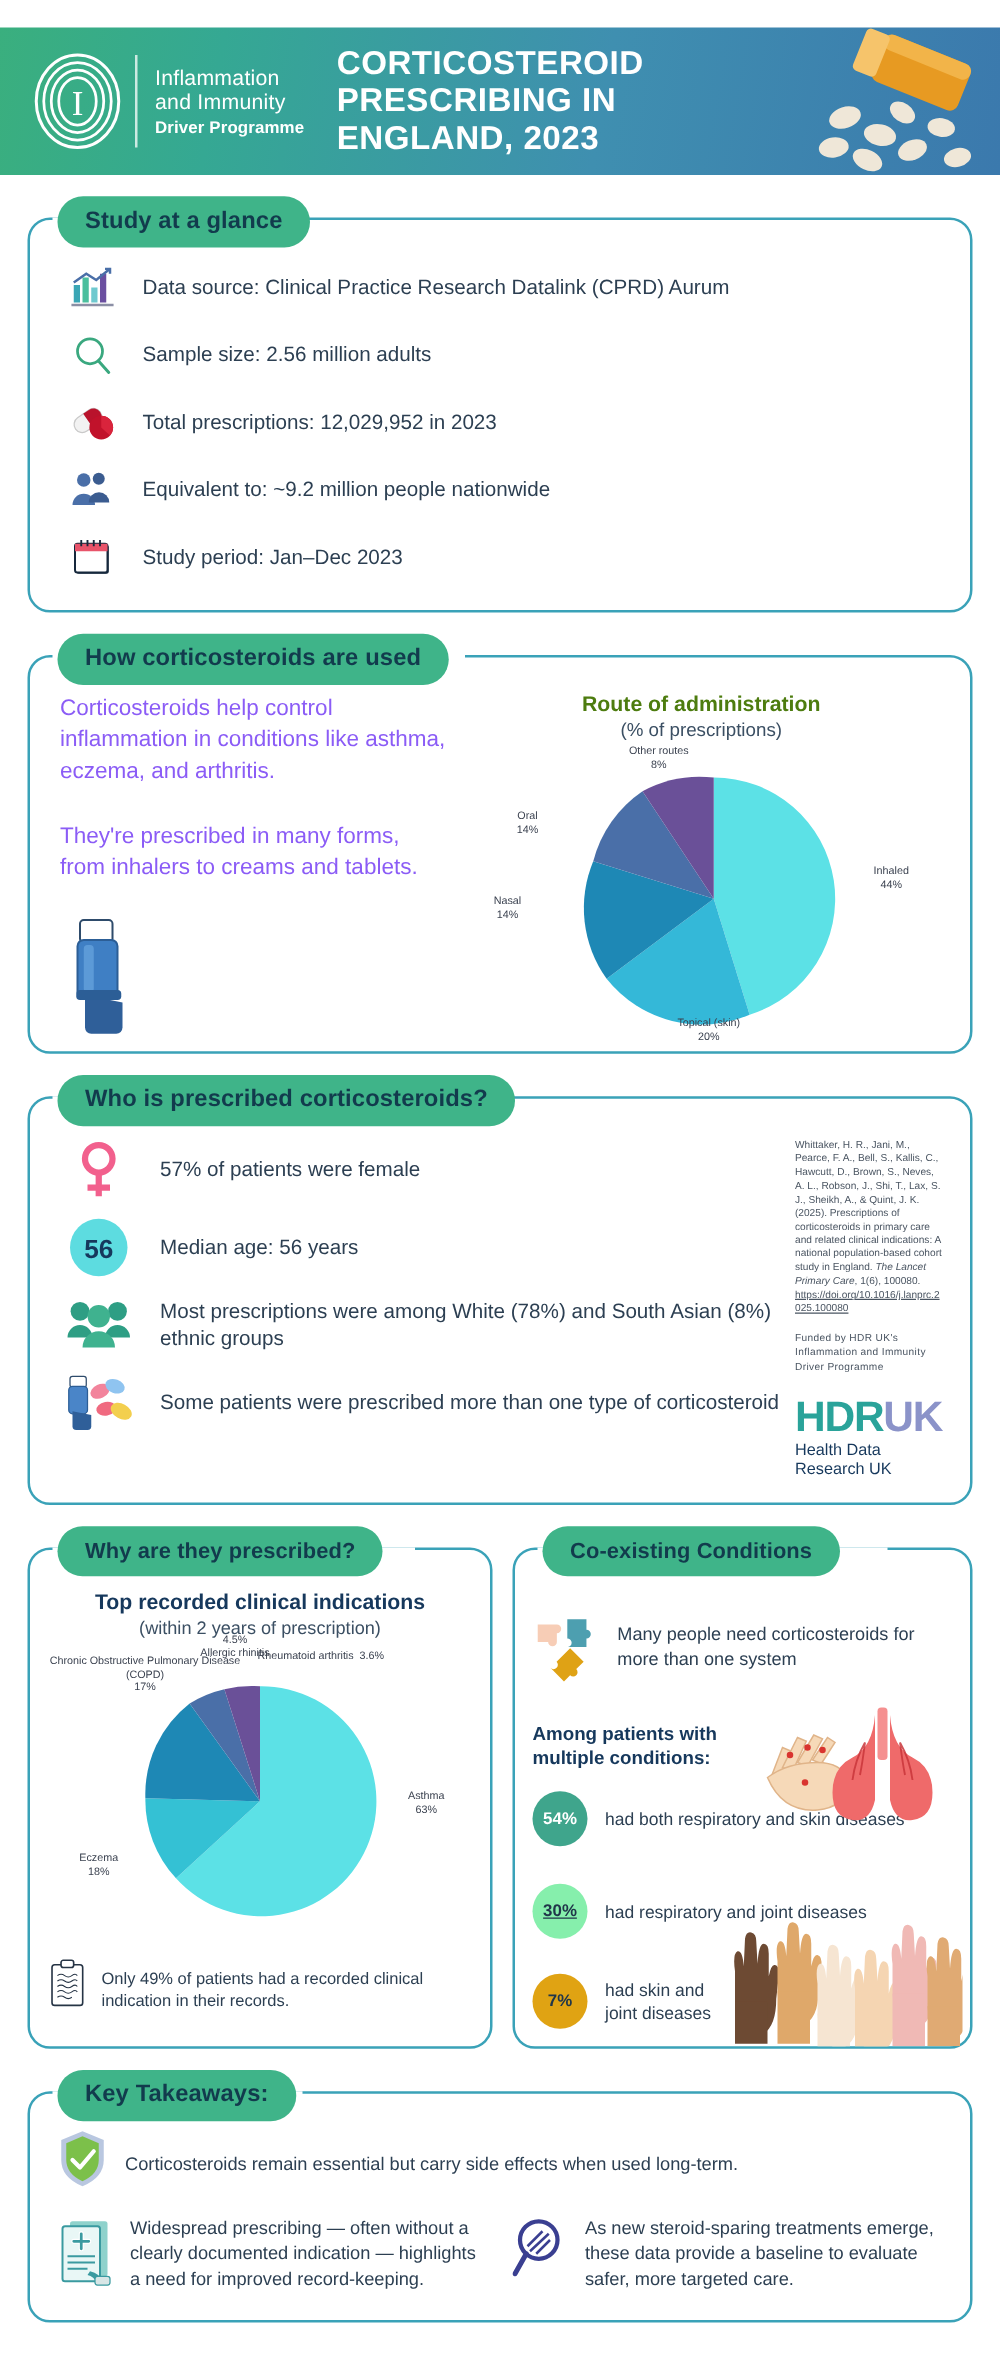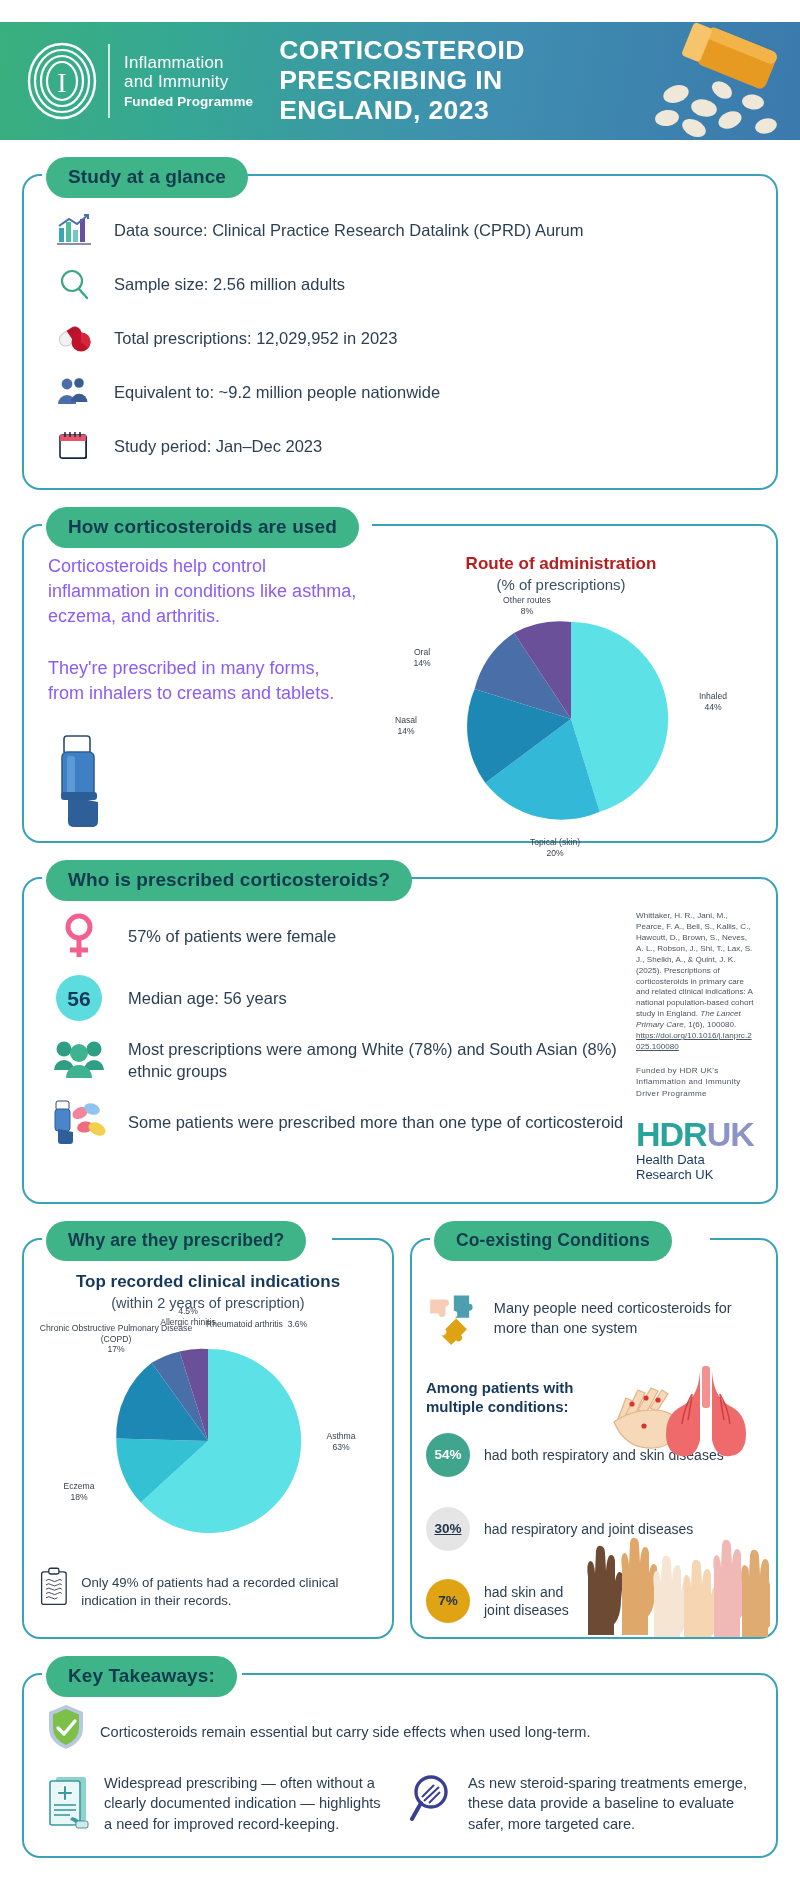--- a/index.html
+++ b/index.html
@@ -59,21 +59,21 @@
   .glance-ico { width: 44px; height: 40px; flex:none; display:flex; align-items:center; justify-content:center;}
   .glance-txt { font-size: 16.5px; color:#2c3f52; }
 
   
   .two-col { display:flex; gap: 6px; }
   .col-left { width: 330px; padding-left: 4px; }
   .col-right { flex:1; }
   .body-txt { font-size: 18px; line-height: 1.4; color:#8b5cf6; }
   .body-txt + .body-txt { margin-top: 26px; }
   .inhaler-row { display:flex; gap:10px; margin-top: 26px; align-items:flex-start;}
-  .chart-title { text-align:center; font-size: 17px; font-weight: 800; color:#b91c1c; }
+  .chart-title { text-align:center; font-size: 17px; font-weight: 800; color:#4d7c0f; }
   .chart-sub { text-align:center; font-size: 15px; color:#3b4f63; margin-top: 2px;}
   .pie-wrap { position: relative; margin-top: 6px; }
   .pie-label { position:absolute; font-size: 8.6px; color:#3b4250; text-align:center; line-height:1.25; }
 
   
   .who-flex { display:flex; gap: 10px; }
   .who-main { flex: 1 1 auto; }
   .who-row { display:flex; align-items:center; gap: 22px; margin: 4px 0 12px 8px; }
   .who-ico { width: 54px; height: 50px; flex:none; display:flex; align-items:center; justify-content:center;}
   .who-txt { font-size: 16.5px; line-height:1.35; color:#2c3f52; }
@@ -123,21 +123,21 @@
         <ellipse cx="36" cy="40" rx="33" ry="37" fill="none" stroke="#fff" stroke-width="2.4"></ellipse>
         <ellipse cx="36" cy="40" rx="27" ry="31" fill="none" stroke="#fff" stroke-width="2.2"></ellipse>
         <ellipse cx="36" cy="40" rx="21" ry="25" fill="none" stroke="#fff" stroke-width="2.2"></ellipse>
         <ellipse cx="36" cy="40" rx="15" ry="19" fill="none" stroke="#fff" stroke-width="2.2"></ellipse>
         <text x="36" y="51" text-anchor="middle" font-family="Liberation Serif, serif" font-size="28" fill="#fff">I</text>
       </svg>
       <div class="logo-divider"></div>
       <div class="logo-text">
         <div class="l1">Inflammation</div>
         <div class="l2">and Immunity</div>
-        <div class="l3">Funded Programme</div>
+        <div class="l3">Driver Programme</div>
       </div>
     </div>
     <div class="header-title">
       <div>CORTICOSTEROID</div>
       <div>PRESCRIBING IN</div>
       <div>ENGLAND, 2023</div>
     </div>
     <svg class="pillbottle" viewBox="0 0 230 118">
       <g transform="rotate(22 150 38)">
         <rect x="128" y="10" width="74" height="40" rx="7" fill="#e79a22"></rect>
@@ -262,21 +262,21 @@
 
             <path d="M205 120 L119.3 184.0 A97 97 0 0 1 108.6 90.0 Z" fill="#1e88b5"></path>
 
             <path d="M205 120 L108.6 90.0 A97 97 0 0 1 148.0 33.9 Z" fill="#4a6fa8"></path>
 
             <path d="M205 120 L148.0 33.9 A97 97 0 0 1 205 23 Z" fill="#6a5098"></path>
           </svg>
           <div class="pie-label" style="left:116px; top:-4px; width:90px;">Other routes<br>8%</div>
           <div class="pie-label" style="left:26px; top:48px; width:60px;">Oral<br>14%</div>
           <div class="pie-label" style="left:10px; top:116px; width:60px;">Nasal<br>14%</div>
-          <div class="pie-label" style="left:124px; top:214px; width:130px;margin-top:24px;">Topical (skin)<br>20%</div>
+          <div class="pie-label" style="left:136px; top:214px; width:130px;">Topical (skin)<br>20%</div>
           <div class="pie-label" style="left:312px; top:92px; width:70px;">Inhaled<br>44%</div>
         </div>
       </div>
     </div>
   </div>
 
   <div class="card">
     <div class="pill-cover" style="width:360px"></div>
     <div class="pill-title">Who is prescribed corticosteroids?</div>
 
@@ -431,21 +431,21 @@
             <path d="M84 30 q-8 14 -10 30 M84 30 q-2 16 -4 26 M112 30 q8 14 10 30 M112 30 q2 16 4 26"></path>
           </g>
         </svg>
       </div>
 
       <div class="stat-row">
         <span class="badge" style="background:#3fa58c;color:#fff;">54%</span>
         <span class="stat-txt">had both respiratory and skin diseases</span>
       </div>
       <div class="stat-row" style="margin-top:30px">
-        <span class="badge" style="background:#e5e5e5;color:#20364a;text-decoration:underline;">30%</span>
+        <span class="badge" style="background:#86efac;color:#20364a;text-decoration:underline;">30%</span>
         <span class="stat-txt">had respiratory and joint diseases</span>
       </div>
       <div class="stat-row" style="margin-top:28px; position:relative">
         <span class="badge" style="background:#e0a313;color:#20364a;">7%</span>
         <span class="stat-txt" style="max-width:90px">had skin and joint diseases</span>
 
         <svg width="190" height="108" viewBox="0 0 190 108" style="position:absolute; right:-8px; bottom:-14px;">
           <g>
             <path d="M8 48 q-2 -14 2 -16 q4 -1 5 12 l1 -22 q1 -6 5 -5 q4 1 4 7 l1 18 q1 -16 5 -16 q4 0 4 8 l0 18 q2 -10 5 -9 q4 1 3 9 l-2 18 q0 25 -14 30 h-4 q-14 -6 -15 -28 z" fill="#6d4a33"></path>
             <rect x="8" y="72" width="26" height="34" fill="#6d4a33"></rect>

